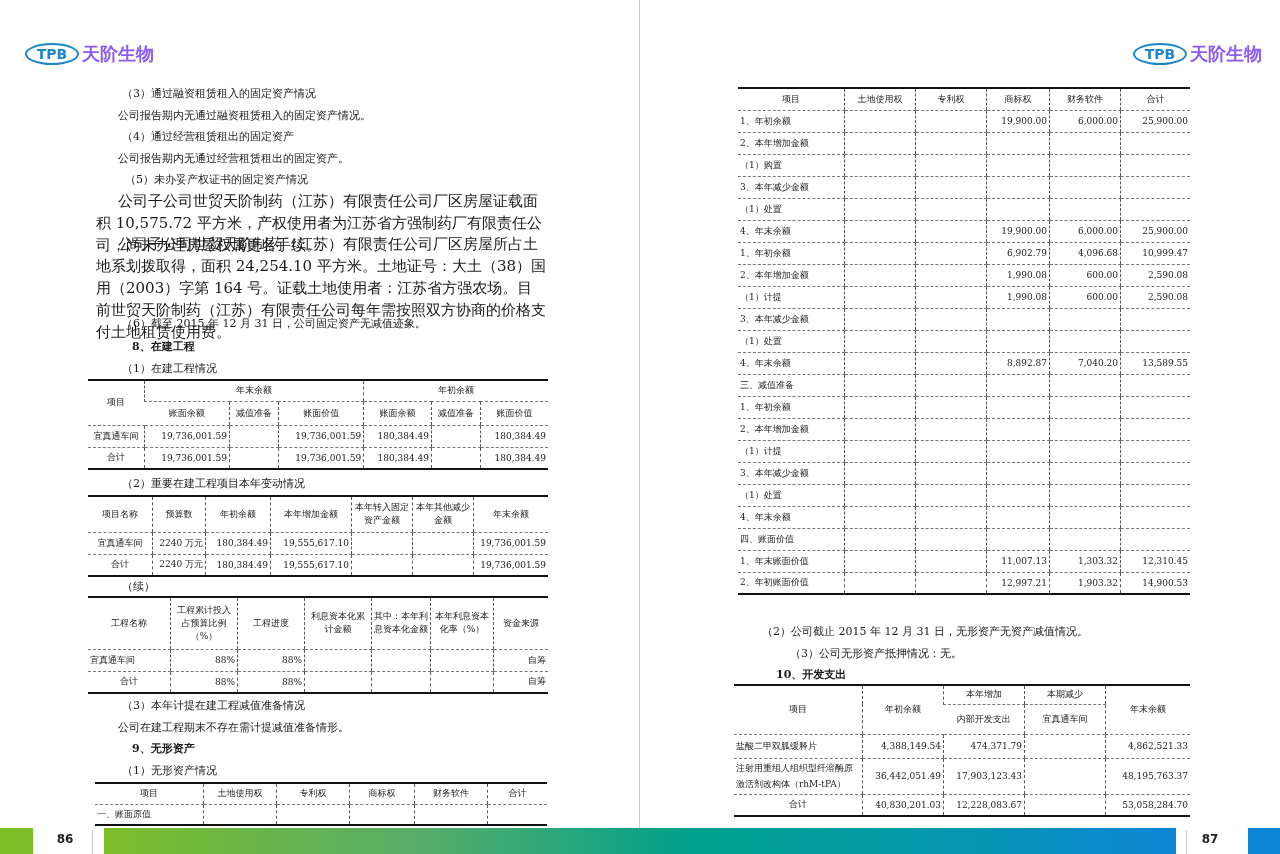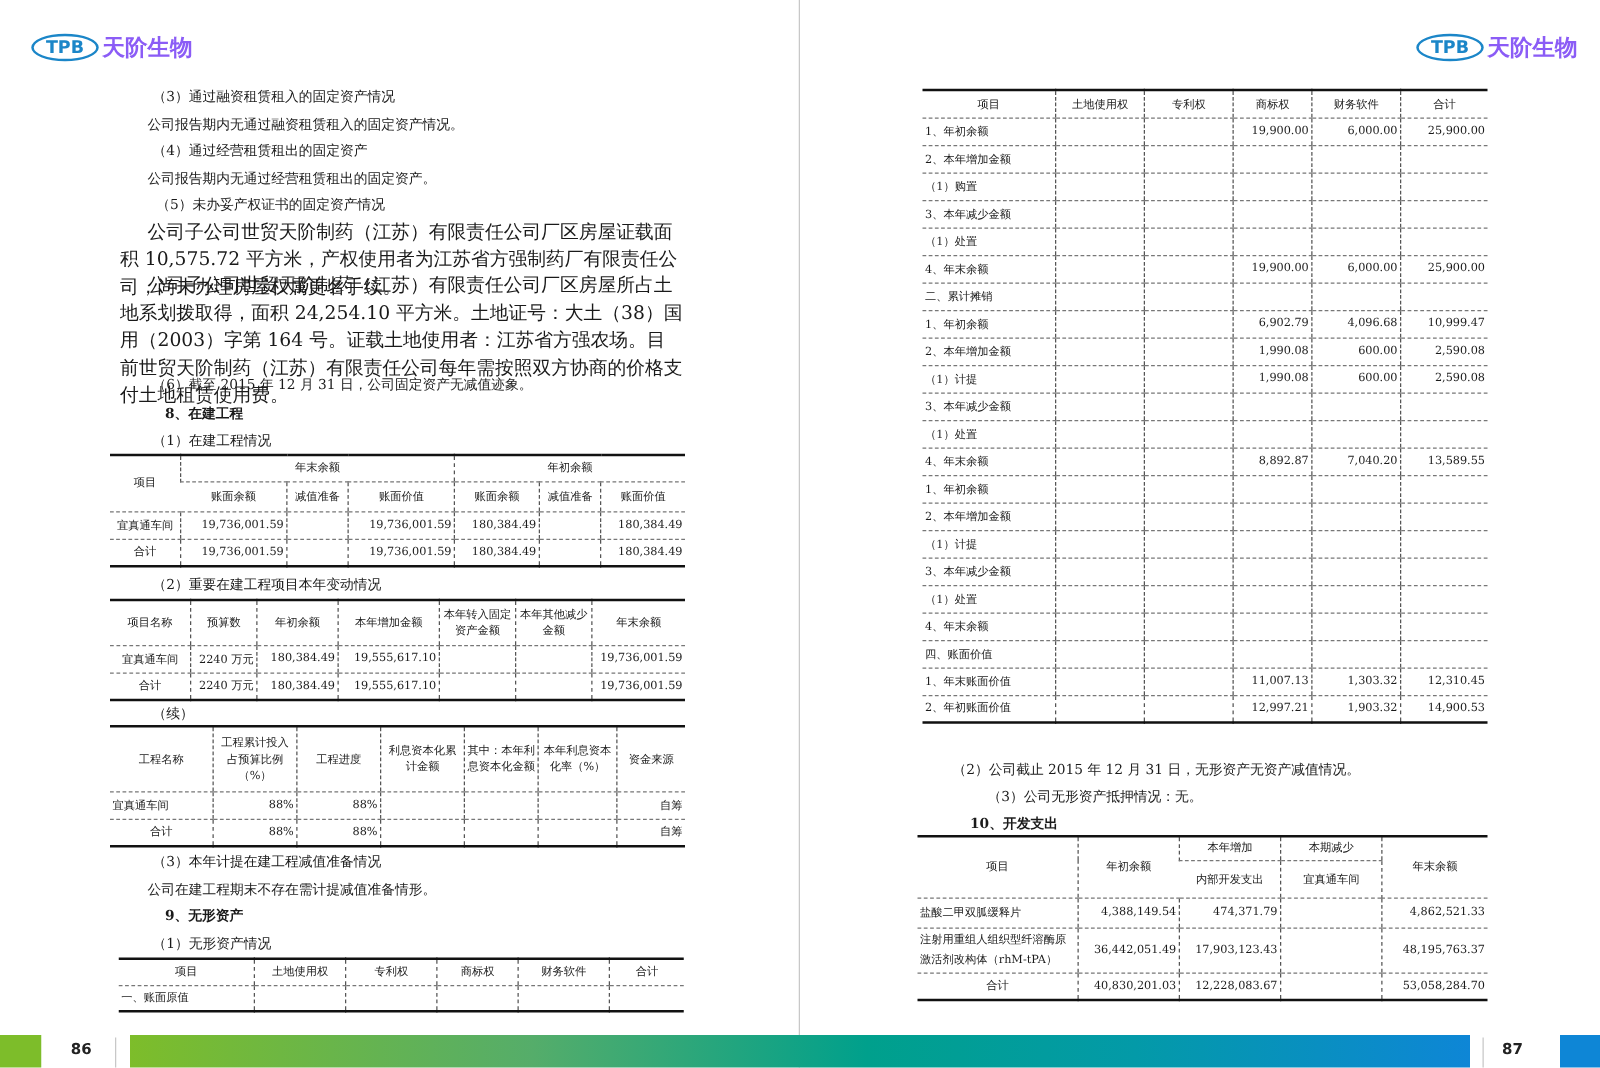--- a/index.html
+++ b/index.html
@@ -1,18 +1,18 @@
 <!DOCTYPE html>
 <html><head>
 <meta charset="utf-8">
 <style>
   html,body{margin:0;padding:0;}
   body{width:1280px;height:854px;position:relative;overflow:hidden;background:#ffffff;
        font-family:"DejaVu Serif","Liberation Serif",serif;color:#1a1a1a;}
-  .page{position:absolute;top:0;height:676px;background:#fff;}
+  .page{position:absolute;top:16px;height:676px;background:#fff;padding-left:12px;}
   .page-left{left:0;width:640px;}
   .page-right{left:640px;width:640px;}
   .gutter{position:absolute;left:639px;top:0;width:1px;height:854px;background:#c8c8c8;}
   .logo{position:absolute;top:26px;display:flex;align-items:center;gap:3px;}
   .logo-mark{width:54px;height:22px;border:2px solid #1b86c8;border-radius:50%;box-sizing:border-box;
        display:flex;align-items:center;justify-content:center;color:#1b86c8;font-family:"DejaVu Sans",sans-serif;
        font-weight:bold;font-size:14px;letter-spacing:0px;}
   .logo-text{color:#8b5cf6;font-family:Liberation Sans, sans-serif;font-weight:bold;font-size:18px;}
   .txt{position:absolute;font-size:11px;line-height:22px;white-space:nowrap;}
   .para{position:absolute;font-size:15px;line-height:22px;}
@@ -244,28 +244,20 @@
         </tr>
         <tr style="height: 22px;">
           <td class="l">4、年末余额</td>
           <td class="r"></td>
           <td class="r"></td>
           <td class="r">19,900.00</td>
           <td class="r">6,000.00</td>
           <td class="r">25,900.00</td>
         </tr>
         <tr style="height: 22px;">
-          <td class="l">二、累计摊销</td>
-          <td class="r"></td>
-          <td class="r"></td>
-          <td class="r"></td>
-          <td class="r"></td>
-          <td class="r"></td>
-        </tr>
-        <tr style="height: 22px;">
           <td class="l">1、年初余额</td>
           <td class="r"></td>
           <td class="r"></td>
           <td class="r">6,902.79</td>
           <td class="r">4,096.68</td>
           <td class="r">10,999.47</td>
         </tr>
         <tr style="height: 22px;">
           <td class="l">2、本年增加金额</td>
           <td class="r"></td>
@@ -298,20 +290,28 @@
           <td class="r"></td>
           <td class="r"></td>
         </tr>
         <tr style="height: 22px;">
           <td class="l">4、年末余额</td>
           <td class="r"></td>
           <td class="r"></td>
           <td class="r">8,892.87</td>
           <td class="r">7,040.20</td>
           <td class="r">13,589.55</td>
+        </tr>
+        <tr style="height: 22px;">
+          <td class="l">三、减值准备</td>
+          <td class="r"></td>
+          <td class="r"></td>
+          <td class="r"></td>
+          <td class="r"></td>
+          <td class="r"></td>
         </tr>
         <tr style="height: 22px;">
           <td class="l">1、年初余额</td>
           <td class="r"></td>
           <td class="r"></td>
           <td class="r"></td>
           <td class="r"></td>
           <td class="r"></td>
         </tr>
         <tr style="height: 22px;">

